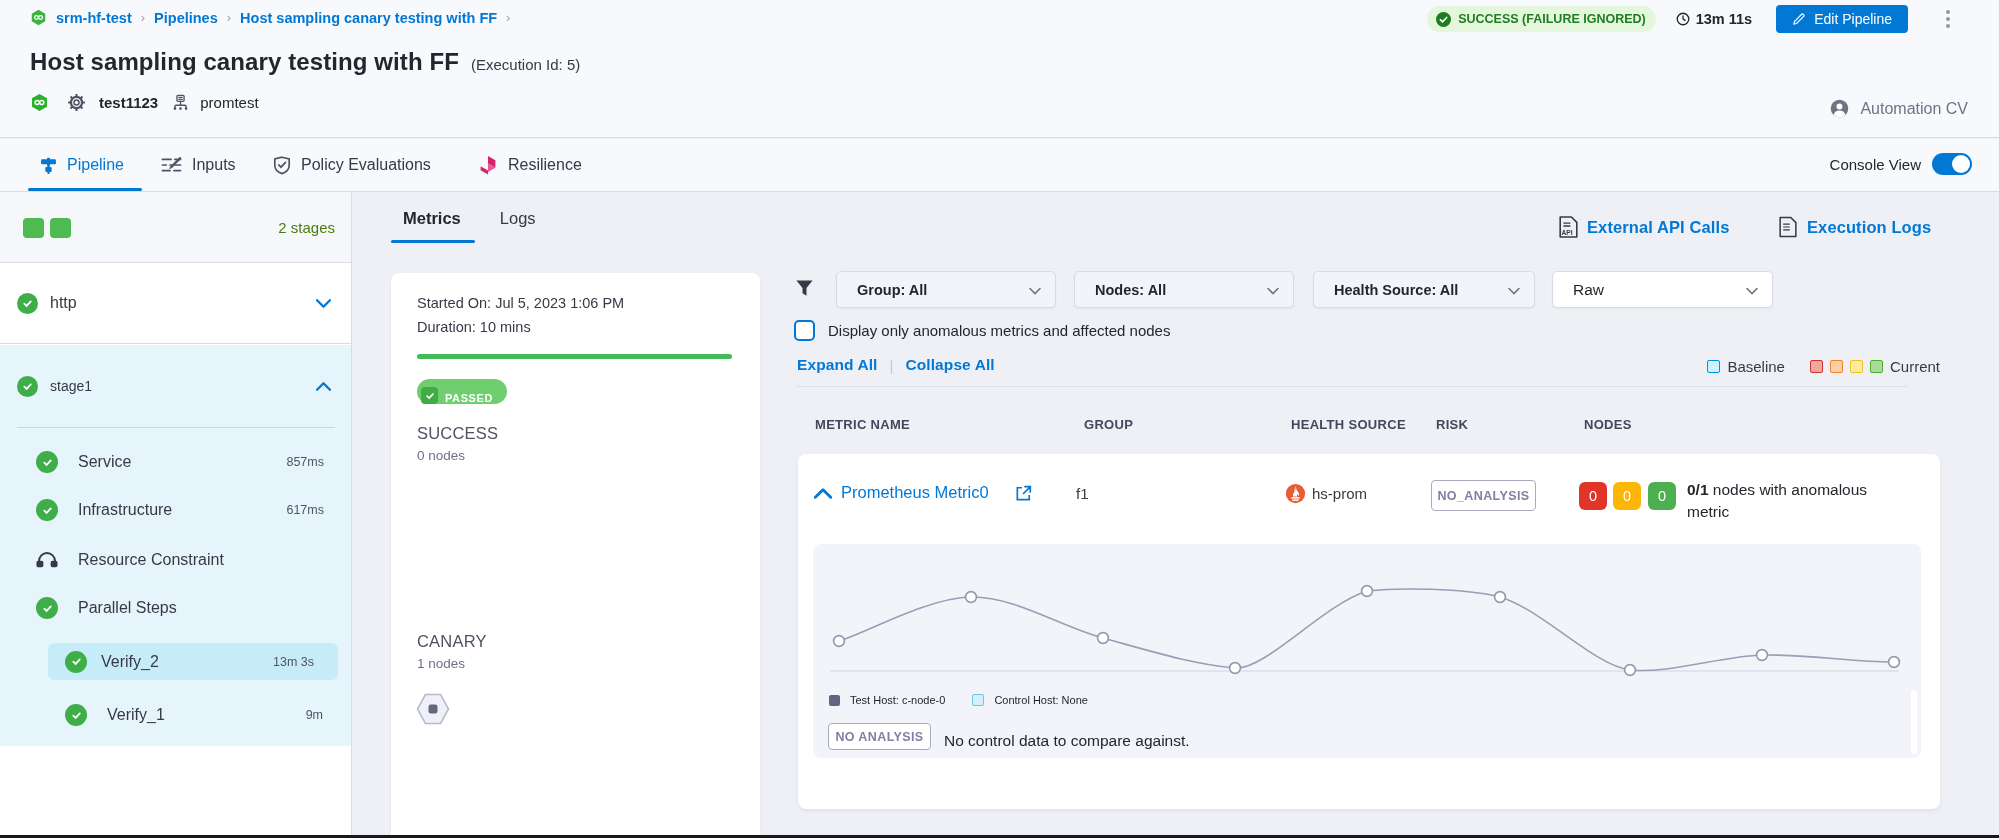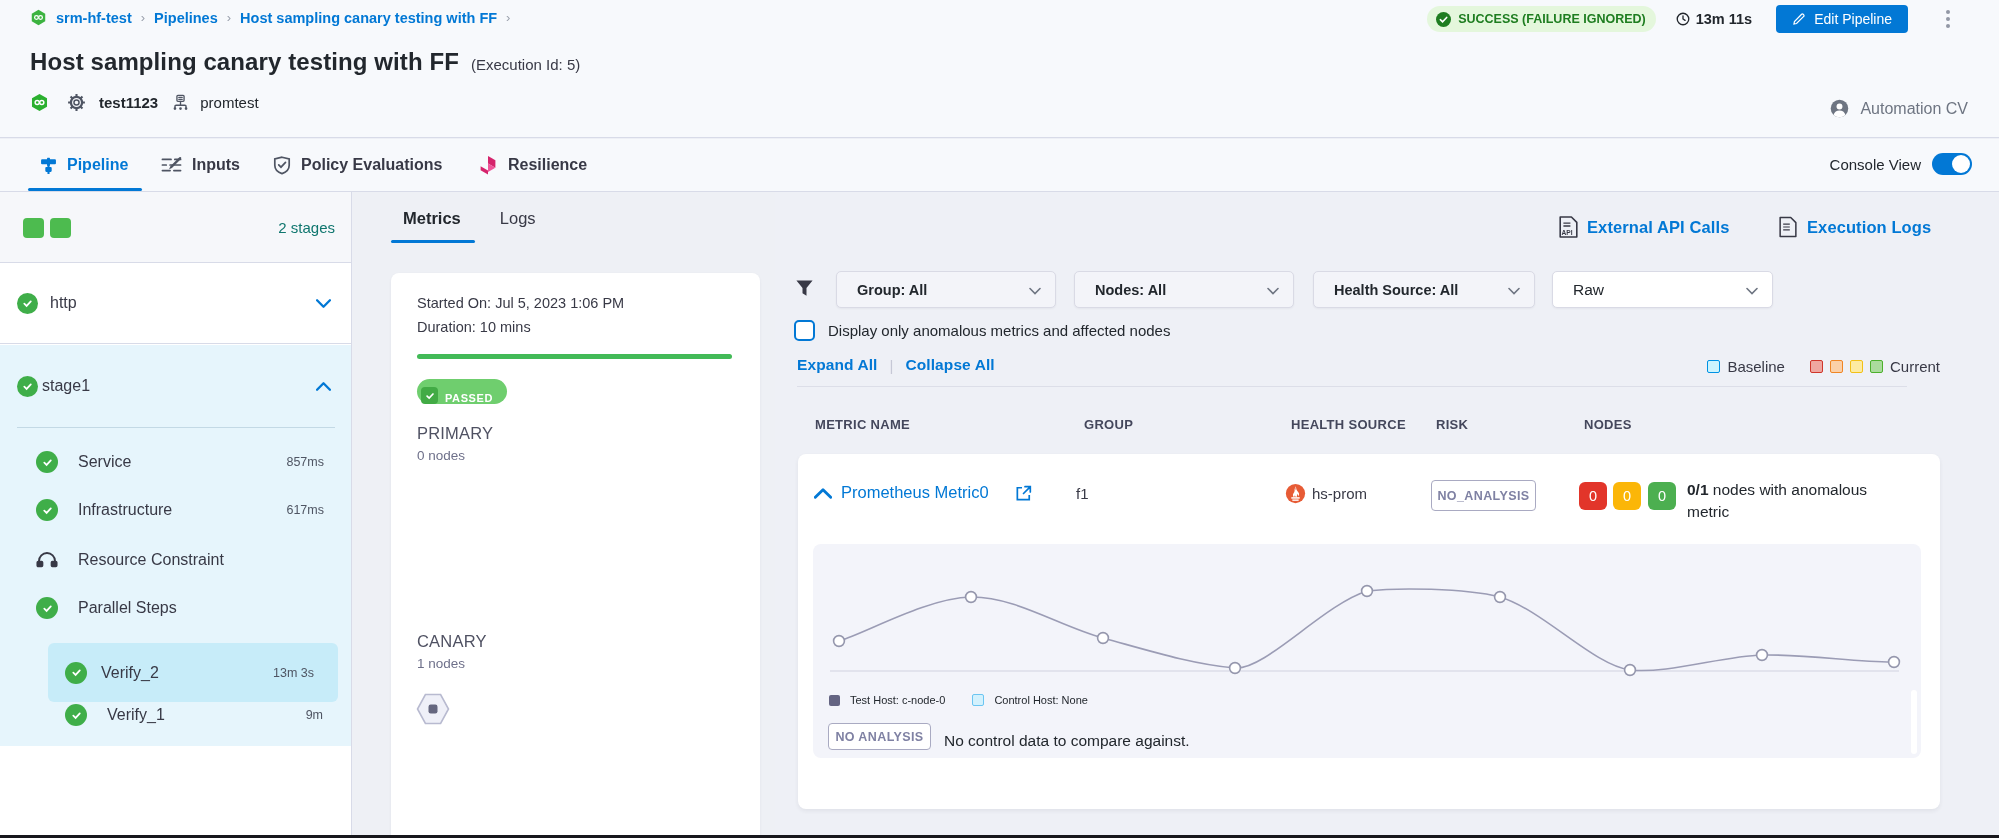--- a/index.html
+++ b/index.html
@@ -16,43 +16,43 @@
 #hdr-right { position:absolute; right:42px; top:5px; display:flex; align-items:center; }
 .pill-success { background:#e4f7dc; color:#1e7d20; font-weight:700; font-size:12.5px; border-radius:13px; height:26px; display:flex; align-items:center; padding:0 10px 0 9px; }
 #dur { display:flex; align-items:center; font-weight:700; font-size:14.5px; color:#22272d; margin-left:20px; }
 #btn-edit { margin-left:24px; background:#0278d5; color:#fff; font-size:14px; font-weight:400; height:28px; border-radius:4px; display:flex; align-items:center; padding:0 16px; }
 #dots { margin-left:31px; width:18px; display:flex; flex-direction:column; align-items:center; gap:3px; }
 #dots i { width:4px; height:4px; border-radius:50%; background:#9298a5; }
 #autocv { position:absolute; right:31px; top:98px; display:flex; align-items:center; font-size:16px; color:#6e7582; }
 
 
 #tabbar { position:absolute; left:0; top:139px; width:1999px; height:53px; background:#f7f9fc; border-bottom:1px solid #d8dbe8; }
-.ttab { position:absolute; top:0; height:52px; display:flex; align-items:center; font-size:16px; font-weight:700; color:#383946; }
+.ttab { position:absolute; top:0; height:52px; display:flex; align-items:center; font-size:16px; font-weight:400; color:#383946; }
 .ttab .ic { margin-right:10px; display:flex; }
 #tab-pipeline { left:40px; color:#0278d5; }
 #tab-underline { position:absolute; left:28px; top:49px; width:114px; height:3px; background:#0278d5; border-radius:2px; }
 #consoleview { position:absolute; right:27px; top:14px; display:flex; align-items:center; font-size:15px; color:#22272d; }
 #toggle { margin-left:11px; width:40px; height:22px; background:#0278d5; border-radius:11px; position:relative; }
 #toggle i { position:absolute; right:2px; top:2px; width:18px; height:18px; background:#fff; border-radius:50%; }
 
 
 #sidebar { position:absolute; left:0; top:192px; width:352px; height:648px; background:#fff; border-right:1px solid #d8dbe8; }
 #sb-top { position:absolute; left:0; top:0; width:100%; height:71px; background:#f6f7fa; border-bottom:1px solid #d8dbe8; }
 #sb-top .sq { width:21px; height:20px; border-radius:4px; background:#4dbb4f; position:absolute; top:26px; }
-#sb-stages { position:absolute; right:16px; top:27px; font-size:15px; color:#0f766e; }
+#sb-stages { position:absolute; right:16px; top:27px; font-size:15px; color:#4d7c0f; }
 .sb-row { position:absolute; left:0; width:100%; display:flex; align-items:center; }
 #row-http { top:71px; height:81px; background:#fff; border-bottom:1px solid #d8dbe8; }
 #stage1-bg { position:absolute; left:0; top:153px; width:100%; height:401px; background:#e6f5fc; }
 #row-stage1 { top:153px; height:82px; }
 #stage1-div { position:absolute; left:17px; top:235px; width:318px; height:1px; background:#c3d9e5; }
 .chk { width:21px; height:21px; border-radius:50%; background:#3fae49; display:flex; align-items:center; justify-content:center; flex:none; }
 .step-row { position:absolute; left:36px; width:300px; height:48px; display:flex; align-items:center; font-size:16px; color:#383946; }
 .step-row .nm { margin-left:20px; }
 .step-row .dur { position:absolute; right:12px; font-size:12.5px; color:#4f5563; }
-.sel-row { position:absolute; left:48px; width:290px; height:59px; background:#c7ecf9; border-radius:6px; display:flex; align-items:center; font-size:16px; color:#383946; }
+.sel-row { position:absolute; left:48px; width:290px; height:37px; background:#c7ecf9; border-radius:6px; display:flex; align-items:center; font-size:16px; color:#383946; }
 
 
 #mid { position:absolute; left:353px; top:192px; width:422px; height:648px; background:#eef0f5; }
 #mtabs { position:absolute; left:50px; top:17px; display:flex; font-size:16.5px; }
 #mtab-metrics { font-weight:700; color:#22272d; }
 #mtab-logs { margin-left:39px; color:#383946; }
 #mtab-underline { position:absolute; left:38px; top:48px; width:84px; height:3px; background:#0278d5; border-radius:2px; }
 #midcard { position:absolute; left:38px; top:81px; width:369px; height:567px; background:#fff; border-radius:8px 8px 0 0; box-shadow:0 1px 3px rgba(40,41,61,0.06); }
 #midcard .line1 { position:absolute; left:26px; top:22px; font-size:14.5px; color:#383946; }
 #midcard .line2 { position:absolute; left:26px; top:46px; font-size:14.5px; color:#383946; }
@@ -226,21 +226,21 @@
         <path d="M1 1l6 6 6-6" fill="none" stroke="#0278d5" stroke-width="2.2" stroke-linecap="round" stroke-linejoin="round"></path>
       </svg>
   </div>
   <div id="stage1-bg"></div>
   <div class="sb-row" id="row-stage1">
     <span class="chk" style="margin-left:17px">
         <svg width="11" height="11" viewBox="0 0 12 12">
           <path d="M2.5 6.2 5 8.6 9.6 3.6" fill="none" stroke="#fff" stroke-width="1.9" stroke-linecap="round"></path>
         </svg>
       </span>
-    <span style="margin-left:4px;font-size:16px;color:#383946">stage1</span>
+    <span style="margin-left:12px;font-size:14px;color:#383946">stage1</span>
     <svg width="15" height="9" viewBox="0 0 14 8" style="position:absolute;right:20px">
         <path d="M1 7l6-6 6 6" fill="none" stroke="#0278d5" stroke-width="2.2" stroke-linecap="round" stroke-linejoin="round"></path>
       </svg>
   </div>
   <div id="stage1-div"></div>
   <div class="step-row" style="top:246px">
     <span class="chk" style="width:22px;height:22px">
         <svg width="11" height="11" viewBox="0 0 12 12">
           <path d="M2.5 6.2 5 8.6 9.6 3.6" fill="none" stroke="#fff" stroke-width="1.9" stroke-linecap="round"></path>
         </svg>
@@ -305,21 +305,21 @@
     <div class="line2">Duration: 10 mins</div>
     <div id="prog"></div>
     <div id="passed">
       <span class="cq">
           <svg width="10" height="10" viewBox="0 0 12 12">
             <path d="M2.5 6.2 5 8.6 9.6 3.6" fill="none" stroke="#fff" stroke-width="2" stroke-linecap="round"></path>
           </svg>
         </span>
       <span class="tx">PASSED</span>
     </div>
-    <div class="grp-h" style="top:151px">PRIMARY</div>
+    <div class="grp-h" style="top:151px">SUCCESS</div>
     <div class="grp-s" style="top:175px">0 nodes</div>
     <div class="grp-h" style="top:359px">CANARY</div>
     <div class="grp-s" style="top:383px">1 nodes</div>
     <svg width="34" height="32" viewBox="0 0 34 32" style="position:absolute;left:25px;top:420px">
         <path d="M9.4 1.5h15.2L32.5 16l-7.9 14.5H9.4L1.5 16Z" fill="#eff0f8" stroke="#b8bad0" stroke-width="1.6"></path>
         <rect x="12.5" y="11.5" width="9" height="9" rx="2.2" fill="#65677f"></rect>
       </svg>
   </div>
 </div>
 <div id="right">

